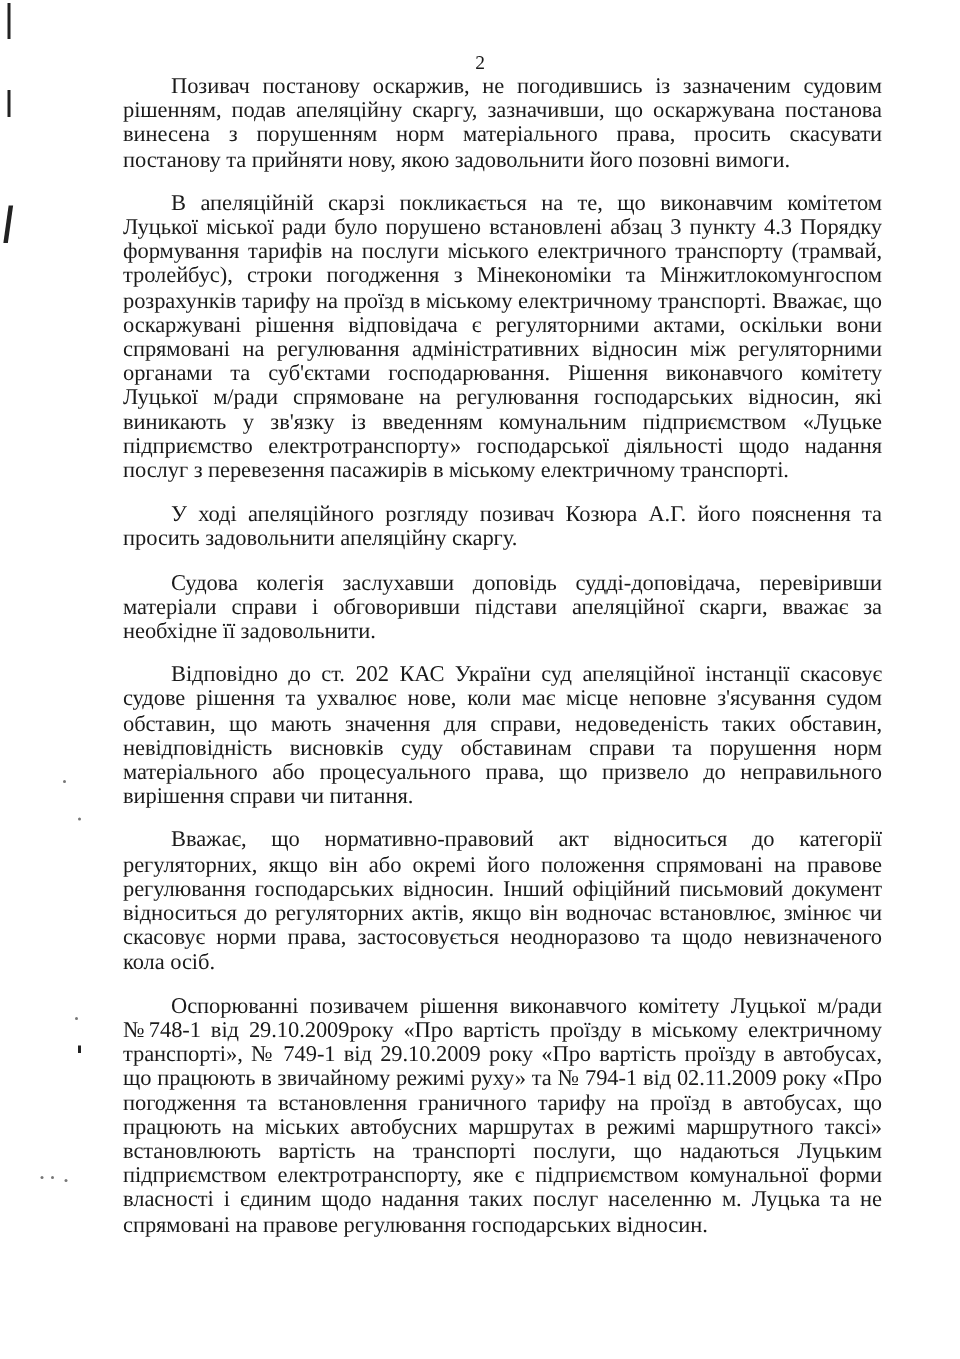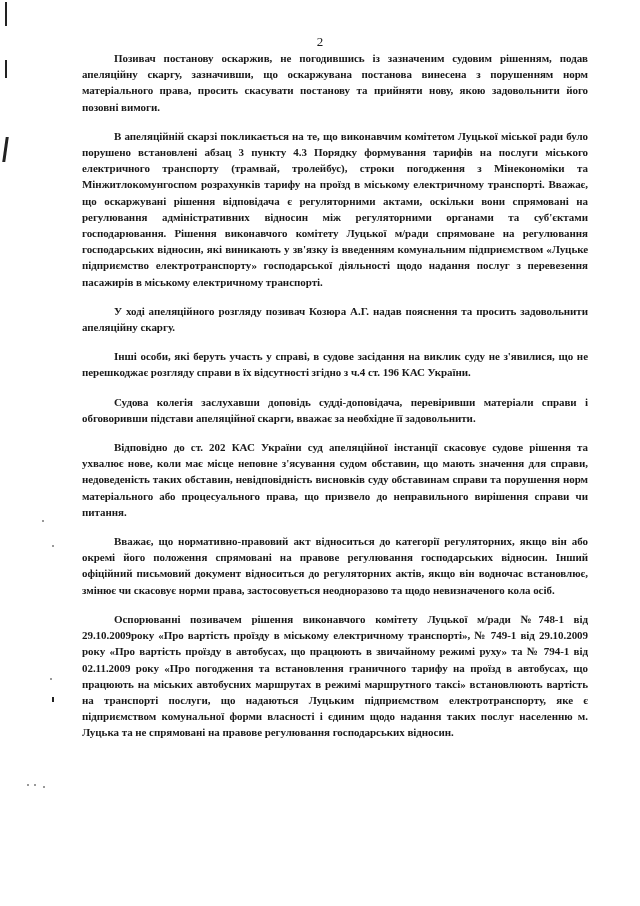--- a/index.html
+++ b/index.html
@@ -3,36 +3,35 @@
 <meta charset="utf-8">
 <style>
   html, body { margin: 0; padding: 0; }
   body {
     width: 640px; height: 906px; background: #ffffff; position: relative; overflow: hidden;
     font-family: "Liberation Serif", "DejaVu Serif", serif; color: #1a1a1a;
   }
   .page-num { position: absolute; top: 34px; left: 0; width: 640px; text-align: center; font-size: 13px; }
   .content { position: absolute; left: 82px; width: 506px; top: 50px; }
   p.para {
-    margin: 0 0 13px 0; font-size: 11px; line-height: 16.2px; text-align: justify;
-    text-indent: 32px; letter-spacing: -0.05px; font-weight: bold;
+    margin: 0 0 13px 0; font-size: 15px; line-height: 16.2px; text-align: justify;
+    text-indent: 32px; letter-spacing: -0.05px;
   }
   .mark { position: absolute; background: #222; }
   .dot { position: absolute; width: 2px; height: 2px; background: #777; border-radius: 1px; }
 </style>
 </head>
 <body>
 
 <div class="page-num">2</div>
 
 <div class="content">
   <p class="para">Позивач постанову оскаржив, не погодившись із зазначеним судовим рішенням, подав апеляційну скаргу, зазначивши, що оскаржувана постанова винесена з порушенням норм матеріального права, просить скасувати постанову та прийняти нову, якою задовольнити його позовні вимоги.</p>
   <p class="para">В апеляційній скарзі покликається на те, що виконавчим комітетом Луцької міської ради було порушено встановлені абзац 3 пункту 4.3 Порядку формування тарифів на послуги міського електричного транспорту (трамвай, тролейбус), строки погодження з Мінекономіки та Мінжитлокомунгоспом розрахунків тарифу на проїзд в міському електричному транспорті. Вважає, що оскаржувані рішення відповідача є регуляторними актами, оскільки вони спрямовані на регулювання адміністративних відносин між регуляторними органами та суб'єктами господарювання. Рішення виконавчого комітету Луцької м/ради спрямоване на регулювання господарських відносин, які виникають у зв'язку із введенням комунальним підприємством «Луцьке підприємство електротранспорту» господарської діяльності щодо надання послуг з перевезення пасажирів в міському електричному транспорті.</p>
-  <p class="para">У ході апеляційного розгляду позивач Козюра А.Г. надав пояснення та просить задовольнити апеляційну скаргу.</p>
-  <p class="para">Інші особи, які беруть участь у справі, в судове засідання на виклик суду не з'явилися, що не перешкоджає розгляду справи в їх відсутності згідно з ч.4 ст. 196 КАС України.</p>
+  <p class="para">У ході апеляційного розгляду позивач Козюра А.Г. його пояснення та просить задовольнити апеляційну скаргу.</p>
   <p class="para">Судова колегія заслухавши доповідь судді-доповідача, перевіривши матеріали справи і обговоривши підстави апеляційної скарги, вважає за необхідне її задовольнити.</p>
   <p class="para">Відповідно до ст. 202 КАС України суд апеляційної інстанції скасовує судове рішення та ухвалює нове, коли має місце неповне з'ясування судом обставин, що мають значення для справи, недоведеність таких обставин, невідповідність висновків суду обставинам справи та порушення норм матеріального або процесуального права, що призвело до неправильного вирішення справи чи питання.</p>
   <p class="para">Вважає, що нормативно-правовий акт відноситься до категорії регуляторних, якщо він або окремі його положення спрямовані на правове регулювання господарських відносин. Інший офіційний письмовий документ відноситься до регуляторних актів, якщо він водночас встановлює, змінює чи скасовує норми права, застосовується неодноразово та щодо невизначеного кола осіб.</p>
   <p class="para">Оспорюванні позивачем рішення виконавчого комітету Луцької м/ради №748-1 від 29.10.2009року «Про вартість проїзду в міському електричному транспорті», № 749-1 від 29.10.2009 року «Про вартість проїзду в автобусах, що працюють в звичайному режимі руху» та № 794-1 від 02.11.2009 року «Про погодження та встановлення граничного тарифу на проїзд в автобусах, що працюють на міських автобусних маршрутах в режимі маршрутного таксі» встановлюють вартість на транспорті послуги, що надаються Луцьким підприємством електротранспорту, яке є підприємством комунальної форми власності і єдиним щодо надання таких послуг населенню м. Луцька та не спрямовані на правове регулювання господарських відносин.</p>
 </div>
 
 <div class="mark" style="left:5px; top:2px; width:2px; height:24px;"></div>
 <div class="mark" style="left:5px; top:60px; width:2px; height:18px;"></div>
 <div class="mark" style="left:4px; top:137px; width:3px; height:25px; transform: skewX(-8deg);"></div>
 <div class="dot" style="left:42px; top:520px;"></div>

